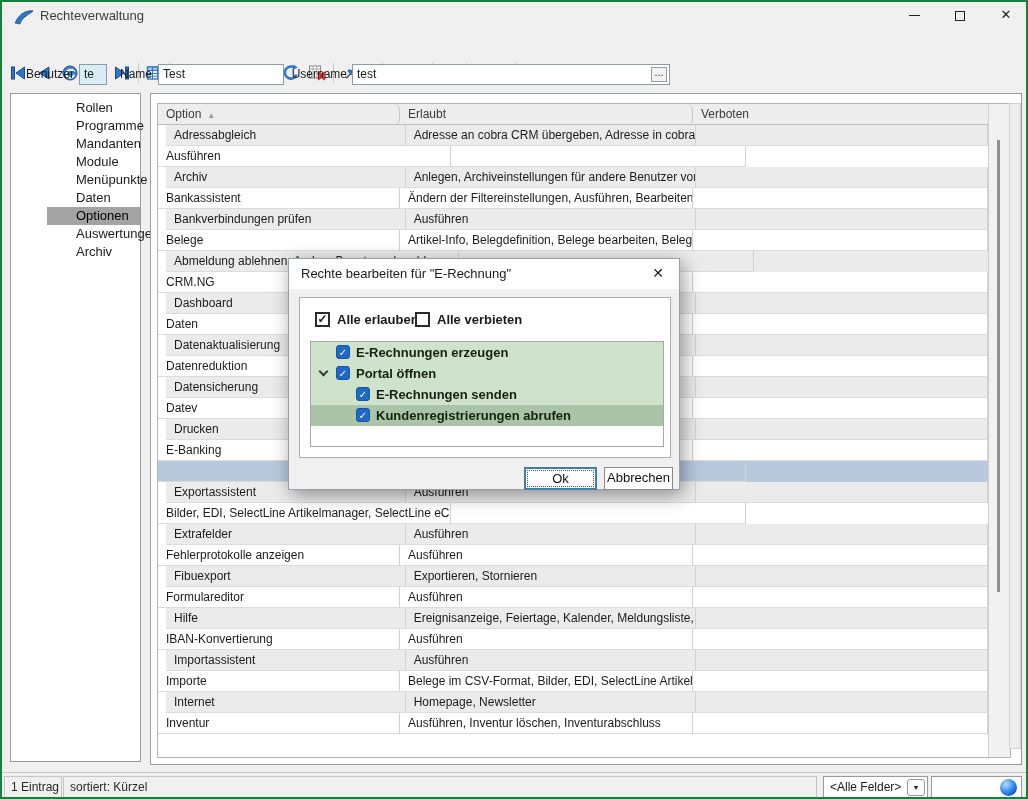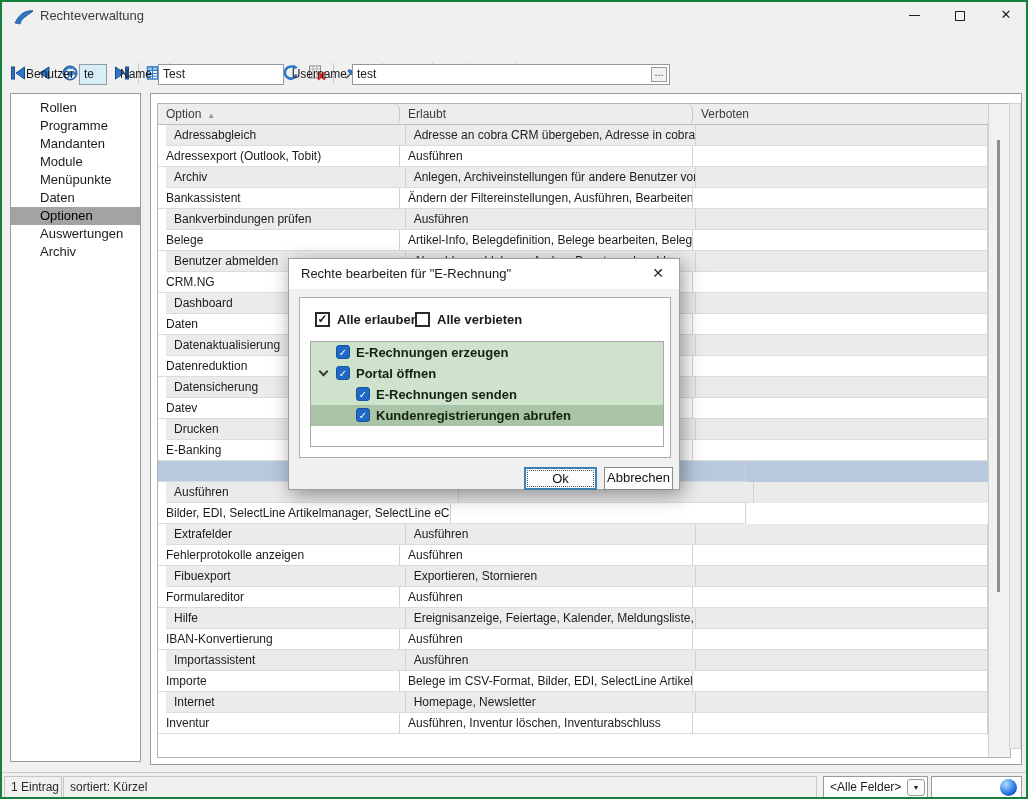--- a/index.html
+++ b/index.html
@@ -24,21 +24,21 @@
 
   
   .flabel { position:absolute; top:62px; height:21px; line-height:21px; color:#1b1b1b; text-align:right; }
   .ffield { position:absolute; top:62px; height:21px; background:#fff; border:1px solid #8f9aa5; line-height:19px; padding:0 4px; }
   .browse-btn { position:absolute; right:2px; top:2px; width:16px; height:15px; border:1px solid #9a9a9a; background:#f2f2f2; text-align:center; line-height:9px; font-size:11px; color:#333; }
 
   
   .sidebar { position:absolute; left:8px; top:91px; width:131px; height:669px; background:#fff; border:1px solid #9a9a9a; }
   .sb-item { height:18px; line-height:18px; padding-left:29px; font-size:13px; color:#1b1b1b; white-space:nowrap; }
   .sb-item.sel { background:#a3a3a3; color:#000; }
-  .sidebar-inner { position:absolute; left:0; top:5px; right:0; }
+  .sidebar-inner { position:absolute; left:0; top:5px; right:0;padding-left:36px; }
 
   
   .main-panel { position:absolute; left:148px; top:91px; width:872px; height:672px; background:#fff; border:1px solid #9a9a9a; }
   .right-strip { position:absolute; left:858px; top:9px; width:12px; height:646px; background:#ededed; border:1px solid #d2d2d2; }
   .tablectl { position:absolute; left:6px; top:9px; width:854px; height:655px; background:#fff; border:1px solid #b4b4b4; overflow:hidden; }
   .thead { position:absolute; left:0; top:0; height:21px; width:830px; background:#ededed; border-bottom:1px solid #bdbdbd; display:flex; }
   .hcell { height:21px; line-height:20px; padding-left:8px; color:#3c3c3c; border-right:1px solid #c6c6c6; white-space:nowrap; overflow:hidden;border-radius:6px; }
   .tbody { position:absolute; left:0; top:21px; width:830px; }
   .trow { display:flex; height:21px; }
   .trow.odd { background:#ebebeb;margin-left:8px; }
@@ -266,21 +266,20 @@
         <div class="hcell c-erlaubt"><span>Erlaubt</span></div>
         <div class="hcell c-verboten" style="border-right:none"><span>Verboten</span></div>
       </div>
       <div class="tbody">
           <div class="trow odd">
             <div class="tcell c-option">Adressabgleich</div>
             <div class="tcell c-erlaubt">Adresse an cobra CRM übergeben, Adresse in cobra CR...</div>
             <div class="tcell c-verboten"></div>
           </div>
           <div class="trow even">
-            <div class="tcell c-option">Adressexport (Outlook, Tobit)</div>
             <div class="tcell c-erlaubt">Ausführen</div>
             <div class="tcell c-verboten"></div>
           </div>
           <div class="trow odd">
             <div class="tcell c-option">Archiv</div>
             <div class="tcell c-erlaubt">Anlegen, Archiveinstellungen für andere Benutzer vorneh...</div>
             <div class="tcell c-verboten"></div>
           </div>
           <div class="trow even">
             <div class="tcell c-option">Bankassistent</div>
@@ -291,21 +290,20 @@
             <div class="tcell c-option">Bankverbindungen prüfen</div>
             <div class="tcell c-erlaubt">Ausführen</div>
             <div class="tcell c-verboten"></div>
           </div>
           <div class="trow even">
             <div class="tcell c-option">Belege</div>
             <div class="tcell c-erlaubt">Artikel-Info, Belegdefinition, Belege bearbeiten, Belege mi...</div>
             <div class="tcell c-verboten"></div>
           </div>
           <div class="trow odd">
-            <div class="tcell c-option">Benutzer abmelden</div>
             <div class="tcell c-erlaubt">Abmeldung ablehnen, Andere Benutzer abmelden</div>
             <div class="tcell c-verboten"></div>
           </div>
           <div class="trow even">
             <div class="tcell c-option">CRM.NG</div>
             <div class="tcell c-erlaubt"></div>
             <div class="tcell c-verboten"></div>
           </div>
           <div class="trow odd">
             <div class="tcell c-option">Dashboard</div>
@@ -345,20 +343,21 @@
           <div class="trow even">
             <div class="tcell c-option">E-Banking</div>
             <div class="tcell c-erlaubt"></div>
             <div class="tcell c-verboten"></div>
           </div>
           <div class="trow rsel">
             <div class="tcell c-erlaubt"></div>
             <div class="tcell c-verboten"></div>
           </div>
           <div class="trow odd">
+            <div class="tcell c-option">Exportassistent</div>
             <div class="tcell c-erlaubt">Ausführen</div>
             <div class="tcell c-verboten"></div>
           </div>
           <div class="trow even">
             <div class="tcell c-erlaubt">Bilder, EDI, SelectLine Artikelmanager, SelectLine eCom...</div>
             <div class="tcell c-verboten"></div>
           </div>
           <div class="trow odd">
             <div class="tcell c-option">Extrafelder</div>
             <div class="tcell c-erlaubt">Ausführen</div>

